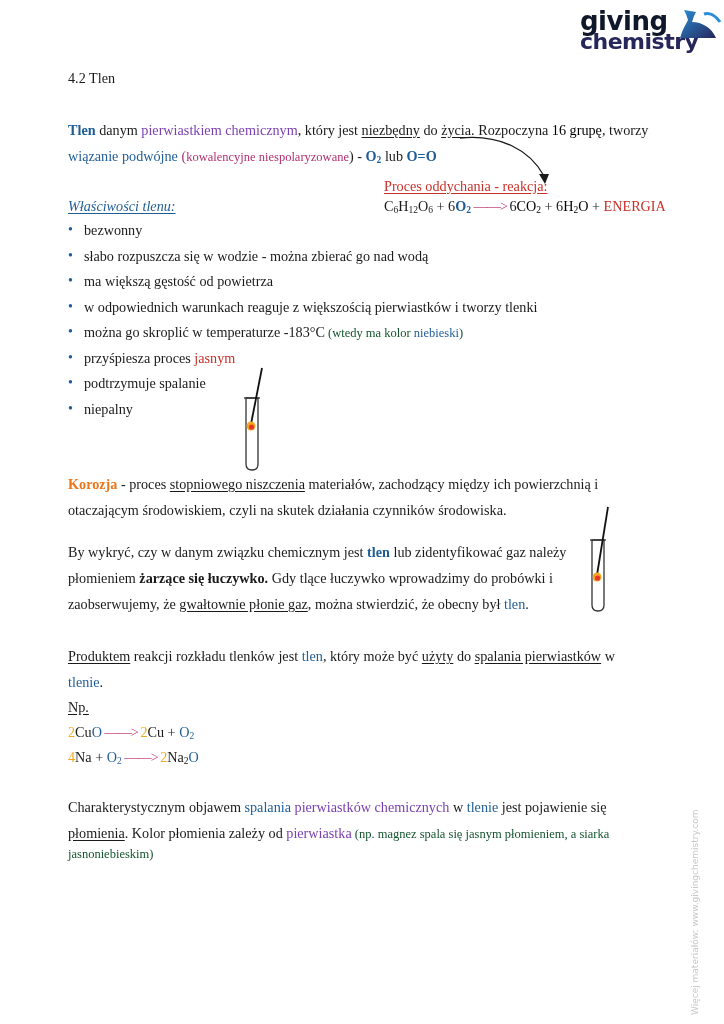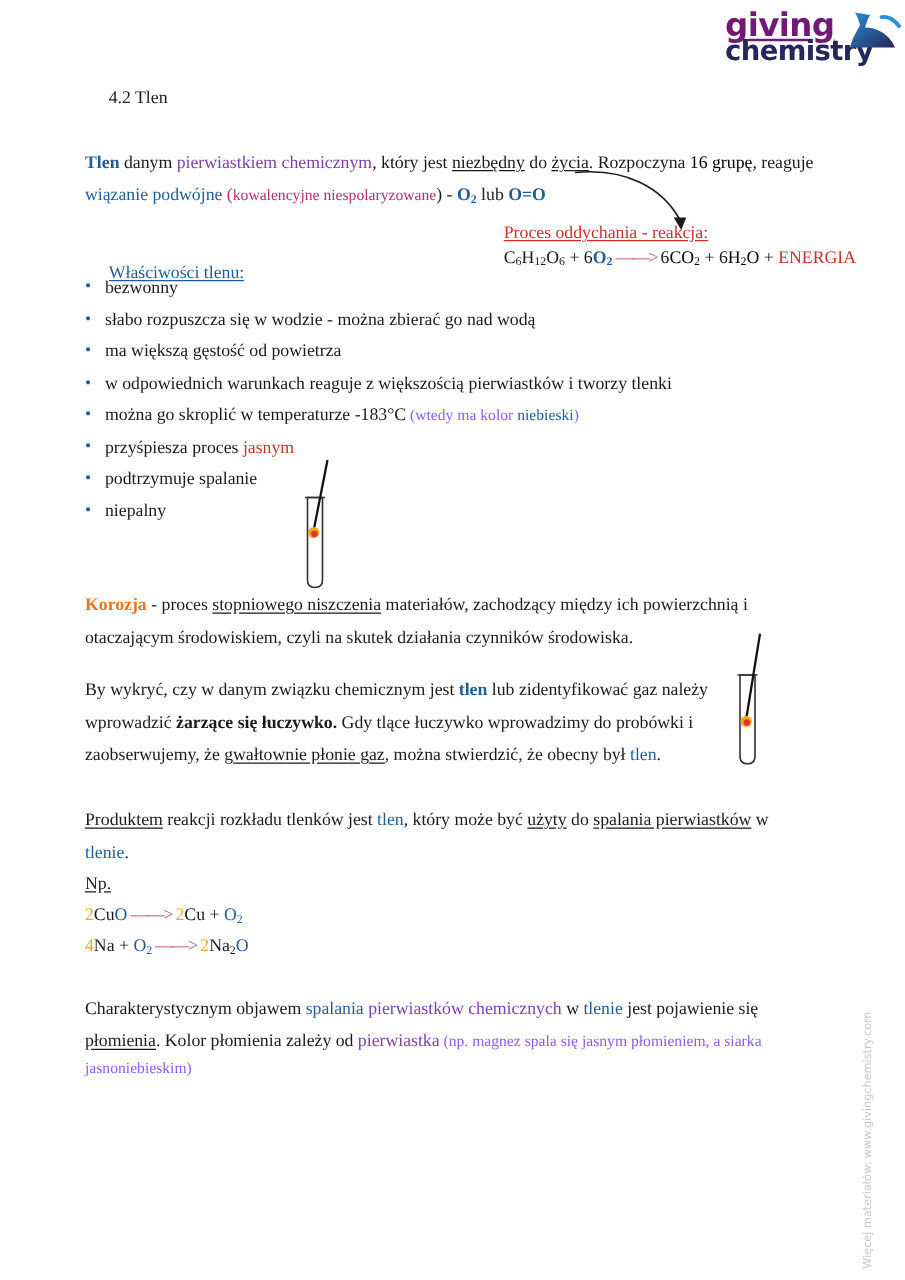--- a/index.html
+++ b/index.html
@@ -1,35 +1,35 @@
 <!DOCTYPE html>
 <html><head>
 <meta charset="utf-8">
 <style>
   html, body { margin:0; padding:0; background:#fff; }
   body { width:724px; height:1024px; position:relative; overflow:hidden;
          font-family:"Liberation Serif", serif; font-size:14.2px; color:#1a1a1a; }
-  .abs { position:absolute; white-space:nowrap;margin-left:19px; }
+  .abs { position:absolute; white-space:nowrap; }
   .u { text-decoration:underline; text-underline-offset:2px; }
   .b { font-weight:bold; }
   .blue { color:#1f5d96; }
   .purple { color:#7a3fb0; }
   .magenta { color:#b0306f; }
   .green { color:#000000; }
   .red { color:#c8302a; }
   .orange { color:#e8761a; }
   .yellow { color:#f2a81c; }
-  .gray { color:#8b5cf6; font-size:12.5px; }
+  .gray { color:#14532d; font-size:12.5px; }
   .arrow { color:#c2477f; letter-spacing:-1px; }
   sub { font-size:9.5px; vertical-align:-2px; }
   ul.props { position:absolute; left:68px; top:220px; margin:0; padding:0; list-style:none; }
   ul.props li { height:25.5px; line-height:20px; position:relative; padding-left:16px; }
   ul.props li::before { content:"•"; color:#1f5d96; position:absolute; left:0; top:0; font-size:14px; }
   .logo { position:absolute; left:580px; top:8px; font-family:"DejaVu Sans", sans-serif; font-weight:bold; line-height:1; }
-  .logo .l1 { color:#701a75; font-size:26px; letter-spacing:-0.5px;text-decoration:underline; }
+  .logo .l1 { color:#0f172a; font-size:26px; letter-spacing:-0.5px; }
   .logo .l2 { color:#26265a; font-size:22px; letter-spacing:-0.5px; display:block; margin-top:-3px; }
   .watermark { position:absolute; left:690px; top:1015px; transform:rotate(-90deg); transform-origin:left top;
                font-family:"DejaVu Sans", sans-serif; font-size:9px; color:#c8c8c8; white-space:nowrap; }
   .para { position:absolute; left:68px; line-height:25.5px; }
 </style>
 </head>
 <body>
 
 <div class="logo">
   <span class="l1">giving</span>
@@ -42,37 +42,37 @@
       </defs>
     <path d="M8 2 L20 4 L18 8 L16 14 C26 14 36 20 40 30 L4 30 C6 22 10 16 12 12 L10 6 Z" fill="url(#fg)"></path>
     <path d="M28 6 C34 4 40 8 44 14" stroke="#2a8fd6" stroke-width="3" fill="none"></path>
   </svg>
   <span class="l2">chemistry</span>
 </div>
 
 <div class="abs" style="left:68px;top:70px;">4.2 Tlen</div>
 
 <div class="para" style="top:118px;">
-  <span class="b blue">Tlen</span><span> danym </span><span class="purple">pierwiastkiem chemicznym</span><span>, który jest </span><span class="u">niezbędny</span><span> do </span><span class="u">życia</span><span>. Rozpoczyna </span><span class="green">16 grupę</span><span>, reaguje</span>
+  <span class="b blue">Tlen</span><span> danym </span><span class="purple">pierwiastkiem chemicznym</span><span>, który jest </span><span class="u">niezbędny</span><span> do </span><span class="u">życia</span><span>. Rozpoczyna </span><span class="green">16 grupę</span><span>, tworzy</span>
 </div>
 <div class="para" style="top:144px;">
   <span class="blue">wiązanie podwójne</span><span class="magenta"> (</span><span class="magenta" style="font-size:12.5px">kowalencyjne niespolaryzowane</span><span>) - </span><span class="b blue"><span>O</span><sub>2</sub></span><span> lub </span><span class="b blue">O=O</span>
 </div>
 
 <svg width="200" height="70" style="position:absolute;left:440px;top:132px;">
   <path d="M20 6 C60 2 90 18 104 44" stroke="#1a1a1a" stroke-width="1.3" fill="none"></path>
   <polygon points="99,42 109,42 105,52" fill="#1a1a1a"></polygon>
 </svg>
 
 <div class="abs red u" style="left:384px;top:178px;">Proces oddychania - reakcja:</div>
 <div class="abs" style="left:384px;top:198px;">
   <span>C</span><sub>6</sub><span>H</span><sub>12</sub><span>O</span><sub>6</sub><span> + 6</span><span class="b blue"><span>O</span><sub>2</sub></span><span class="arrow"> ——&gt; </span><span>6</span><span class="green"><span>CO</span><sub>2</sub></span><span> + 6</span><span class="green"><span>H</span><sub>2</sub><span>O</span></span><span> + </span><span class="red">ENERGIA</span>
 </div>
 
-<div class="abs blue u" style="left:68px;top:210px;">Właściwości tlenu:</div>
+<div class="abs blue u" style="left:68px;top:198px;font-style:italic;">Właściwości tlenu:</div>
 <ul class="props">
   <li><span>bezwonny</span></li>
   <li><span>słabo rozpuszcza się w wodzie - można zbierać go nad wodą</span></li>
   <li><span>ma większą gęstość od powietrza</span></li>
   <li><span>w odpowiednich warunkach reaguje z większością pierwiastków i tworzy tlenki</span></li>
   <li><span>można go skroplić w temperaturze -183°C</span><span class="gray"> (wtedy ma kolor </span><span class="blue" style="font-size:12.5px">niebieski</span><span class="gray">)</span></li>
   <li><span>przyśpiesza proces </span><span class="red">jasnym</span></li>
   <li><span>podtrzymuje spalanie</span></li>
   <li><span>niepalny</span></li>
 </ul>
@@ -87,21 +87,21 @@
 
 <div class="para" style="top:472px;">
   <span class="b orange">Korozja</span><span> - proces </span><span class="u">stopniowego niszczenia</span><span> materiałów, zachodzący między ich powierzchnią i</span>
 </div>
 <div class="para" style="top:498px;">otaczającym środowiskiem, czyli na skutek działania czynników środowiska.</div>
 
 <div class="para" style="top:540px;">
   <span>By wykryć, czy w danym związku chemicznym jest </span><span class="b blue">tlen</span><span> lub zidentyfikować gaz należy</span>
 </div>
 <div class="para" style="top:566px;">
-  <span>wprowadzić </span><span class="b">żarzące się łuczywko.</span><span> Gdy tlące łuczywko wprowadzimy do probówki i</span>
+  <span>płomieniem </span><span class="b">żarzące się łuczywko.</span><span> Gdy tlące łuczywko wprowadzimy do probówki i</span>
 </div>
 <div class="para" style="top:592px;">
   <span>zaobserwujemy, że </span><span class="u">gwałtownie płonie gaz</span><span>, można stwierdzić, że obecny był </span><span class="blue">tlen</span><span>.</span>
 </div>
 
 <svg width="40" height="115" style="position:absolute;left:584px;top:505px;">
   <path d="M8 35 L8 100 Q8 106 14 106 Q20 106 20 100 L20 35 Z" stroke="#333" stroke-width="1.3" fill="none"></path>
   <line x1="6" y1="35" x2="22" y2="35" stroke="#333" stroke-width="1.3"></line>
   <line x1="24" y1="2" x2="13" y2="70" stroke="#111" stroke-width="1.8"></line>
   <circle cx="13" cy="72" r="4.5" fill="#f5a623"></circle>

